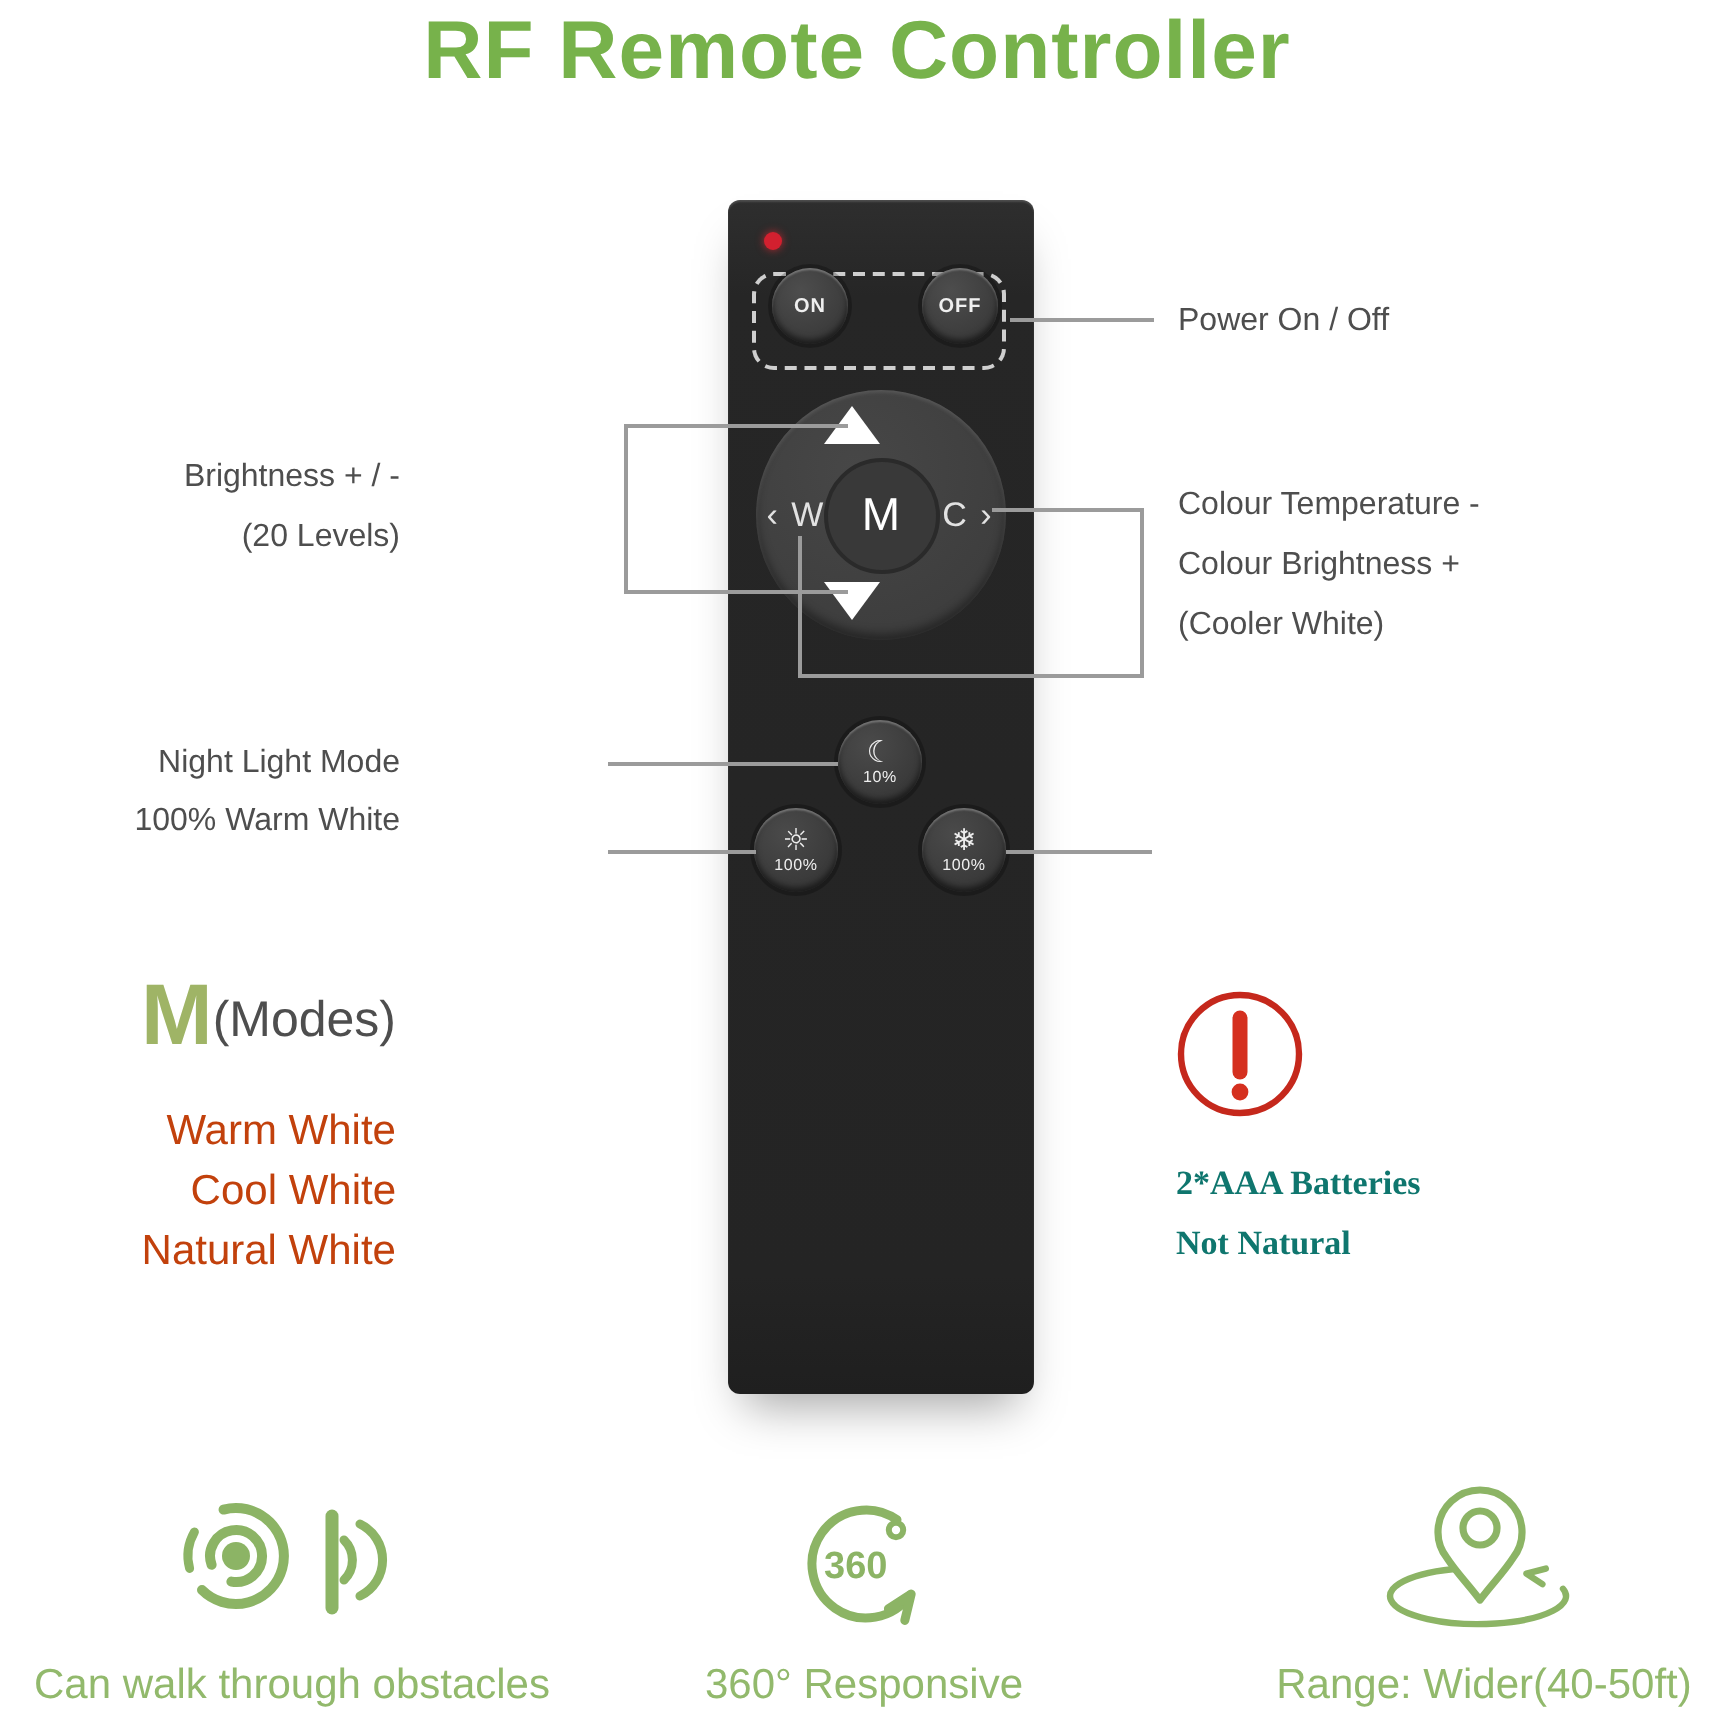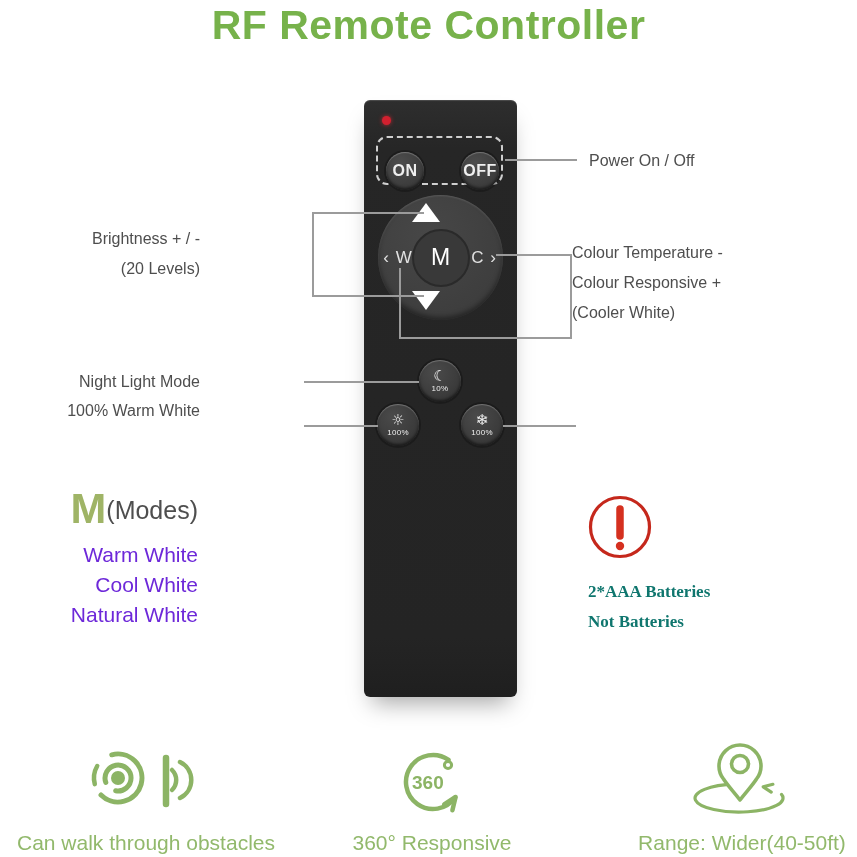--- a/index.html
+++ b/index.html
@@ -16,21 +16,21 @@
     border-radius:6px;z-index:2;
     box-shadow:0 14px 22px -8px rgba(0,0,0,.35), inset 0 1px 1px rgba(255,255,255,.15);}
   .led{position:absolute;left:18px;top:16px;width:9px;height:9px;border-radius:50%;
     background:#d2202f;box-shadow:0 0 4px rgba(220,40,50,.8);}
   .dashed-box{position:absolute;left:12px;top:36px;width:127px;height:49px;
     border:2px dashed #cfcfcf;border-radius:11px;box-sizing:border-box;}
   .rbtn{position:absolute;border-radius:50%;display:flex;flex-direction:column;
     align-items:center;justify-content:center;color:#efefef;
     background:radial-gradient(circle at 38% 30%,#4d4d4d,#3a3a3a 75%);
     box-shadow:inset 0 1px 1px rgba(255,255,255,.28), inset 0 -2px 3px rgba(0,0,0,.55), 0 0 0 2px rgba(0,0,0,.25);}
-  .pwr{width:38px;height:38px;top:52px;font-size:16px;font-weight:bold;letter-spacing:.5px;}
+  .pwr{width:38px;height:38px;top:34px;font-size:10px;font-weight:bold;letter-spacing:.5px;}
   .on{left:22px;} .off{left:97px;}
   .dpad{position:absolute;left:14px;top:95px;width:125px;height:125px;border-radius:50%;
     background:radial-gradient(circle at 40% 32%,#474747,#3d3d3d 78%);
     box-shadow:inset 0 1px 2px rgba(255,255,255,.15), inset 0 -3px 5px rgba(0,0,0,.4);}
   .dpad-center{position:absolute;left:50%;top:50%;transform:translate(-50%,-50%);
     width:58px;height:58px;border-radius:50%;background:#393939;border:2px solid #2a2a2a;
     display:flex;align-items:center;justify-content:center;color:#fff;font-size:23px;box-sizing:border-box;}
   .tri{position:absolute;width:0;height:0;border-left:14px solid transparent;border-right:14px solid transparent;}
   .tri-up{left:34px;top:8px;border-bottom:19px solid #fff;}
   .tri-down{left:34px;top:96px;border-top:19px solid #fff;}
@@ -45,28 +45,28 @@
   
   .line{position:absolute;background:#9b9b9b;z-index:6;}
 
   
   .lbl{position:absolute;color:#4e4e4e;font-size:16px;line-height:30px;z-index:6;}
   .r-align{text-align:right;}
   .brightness{right:561px;top:224px;width:260px;}
   .nightlbl{right:561px;top:367px;width:260px;}
   .warmlbl{right:561px;top:396px;width:280px;}
   .powerlbl{left:589px;top:146px;}
-  .ctlbl{left:572px;top:238px;}
+  .ctlbl{left:589px;top:238px;}
   .coollbl{left:589px;top:412px;}
 
   
   .modes{position:absolute;right:563px;top:484px;text-align:right;z-index:6;}
   .modes .m-big{font-size:43px;font-weight:bold;color:#9fb466;vertical-align:-4px;}
   .modes .m-sub{font-size:25px;color:#4e4e4e;}
-  .modes .m-items{color:#6d28d9;font-size:21px;line-height:30px;margin-top:7px;}
+  .modes .m-items{color:#c2410c;font-size:21px;line-height:30px;margin-top:18px;}
 
   
   .battery{position:absolute;left:586px;top:492px;z-index:6;}
   .battery-text{position:absolute;left:588px;top:577px;font-size:17px;font-weight:bold;
     color:#0f766e;line-height:30px;z-index:6;font-family:Liberation Serif, serif;}
 
   
   .feat-icon{position:absolute;z-index:3;}
   .feat-lbl{position:absolute;top:831px;width:320px;text-align:center;
     color:#92b96c;font-size:21px;z-index:3;}
@@ -122,21 +122,21 @@
   <div class="lbl r-align brightness">
     <div>Brightness + / -</div>
     <div>(20 Levels)</div>
   </div>
   <div class="lbl r-align nightlbl">Night Light Mode</div>
   <div class="lbl r-align warmlbl">100% Warm White</div>
 
   <div class="lbl powerlbl">Power On / Off</div>
   <div class="lbl ctlbl">
     <div>Colour Temperature -</div>
-    <div>Colour Responsive +</div>
+    <div>Colour Brightness +</div>
     <div>(Cooler White)</div>
   </div>
 
   <div class="modes">
     <div>
       <span class="m-big">M</span><span class="m-sub">(Modes)</span>
     </div>
     <div class="m-items">
       <div>Warm White</div>
       <div>Cool White</div>
@@ -144,21 +144,21 @@
     </div>
   </div>
 
   <svg class="battery" width="70" height="72" viewBox="0 0 70 72">
     <circle cx="34" cy="35" r="29.5" fill="none" stroke="#c5281c" stroke-width="3.2"></circle>
     <line x1="34" y1="17" x2="34" y2="44" stroke="#d5301f" stroke-width="7.5" stroke-linecap="round"></line>
     <circle cx="34" cy="54" r="4.2" fill="#d5301f"></circle>
   </svg>
   <div class="battery-text">
     <div>2*AAA Batteries</div>
-    <div>Not Batteries</div>
+    <div>Not Natural</div>
   </div>
 
   <svg class="feat-icon" style="left:82px;top:750px;" width="120" height="62" viewBox="0 0 120 62">
     <g fill="none" stroke="#8cb465" stroke-width="5" stroke-linecap="round">
       <path d="M 23.8 32.4 A 13 13 0 1 1 33.7 40.8"></path>
       <path d="M 29.8 4.8 A 24 24 0 1 1 19 45"></path>
       <path d="M 12.8 34.2 A 24 24 0 0 1 15.2 16" stroke-width="4.5"></path>
       <line x1="84" y1="8" x2="84" y2="54" stroke-width="6.5"></line>
       <path d="M 90 20 A 14 14 0 0 1 90 40" stroke-width="4.5"></path>
       <path d="M 98 12 A 20 20 0 0 1 98 48" stroke-width="4.5"></path>

